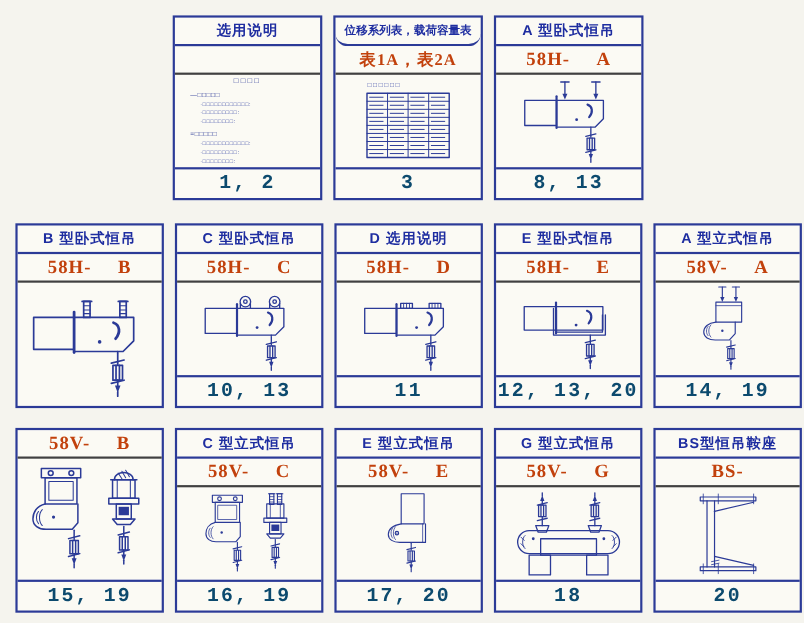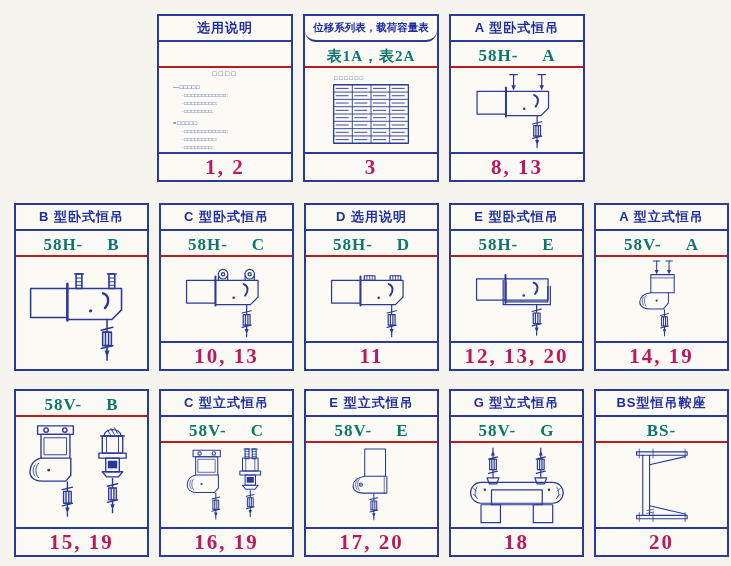--- a/index.html
+++ b/index.html
@@ -23,37 +23,37 @@
   }
   #row1 .panel{width:132px;}
   .p-title{
     height:24px;min-height:24px;border-bottom:2px solid #2b3a97;
     display:flex;align-items:center;justify-content:center;
     font-weight:bold;font-size:13px;letter-spacing:1px;color:#1e2da0;
     white-space:nowrap;
   }
   .p-title.t-sm{font-size:10.5px;letter-spacing:0;border-radius:11px;}
   .p-sub{
-    height:24px;min-height:24px;border-bottom:2px solid #b91c1c;
-    display:flex;align-items:flex-end;justify-content:center;
+    height:24px;min-height:24px;border-bottom:2px solid #404040;
+    display:flex;align-items:center;justify-content:center;
     font-family:"Liberation Serif",serif;font-size:17px;font-weight:bold;
-    color:#0f766e;letter-spacing:1px;
+    color:#c2410c;letter-spacing:1px;
   }
   .code-letter{margin-left:24px;}
   .code-letter:empty{margin-left:0;}
   .p-body{
     flex:1;position:relative;
     display:flex;align-items:center;justify-content:center;
     overflow:hidden;
   }
   .p-foot{
     height:26px;min-height:26px;border-top:2px solid #2b3a97;
     display:flex;align-items:center;justify-content:center;
-    font-family:Liberation Serif, serif;font-size:21px;font-weight:bold;
-    color:#be185d;letter-spacing:2px;
+    font-family:Liberation Mono, monospace;font-size:18px;font-weight:bold;
+    color:#0c4a6e;letter-spacing:2px;
   }
   svg.diag{width:96%;height:96%;}
   svg .ln, svg path, svg rect, svg circle, svg line, svg polyline{
     stroke:#2b3a97;fill:none;stroke-width:1.6;stroke-linecap:round;stroke-linejoin:round;
   }
   svg .fill{fill:#2b3a97;stroke:none;}
   svg .thick{stroke-width:2.6;}
   svg .thin{stroke-width:1.1;}
   
   .doc{width:104px;font-size:5.5px;line-height:8px;color:#3a4aa6;letter-spacing:0.5px;}

